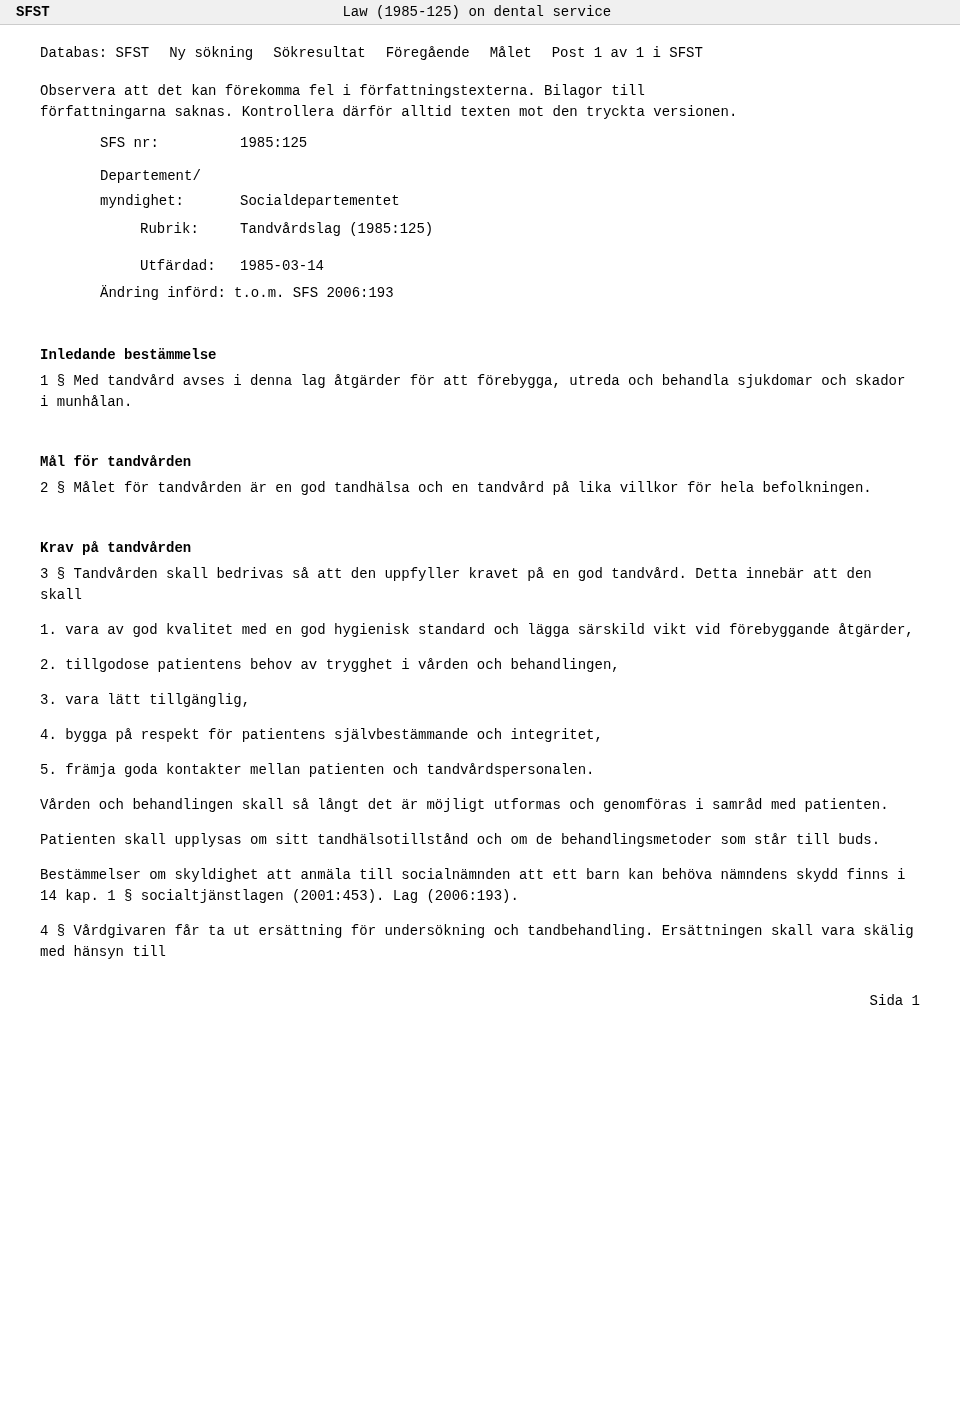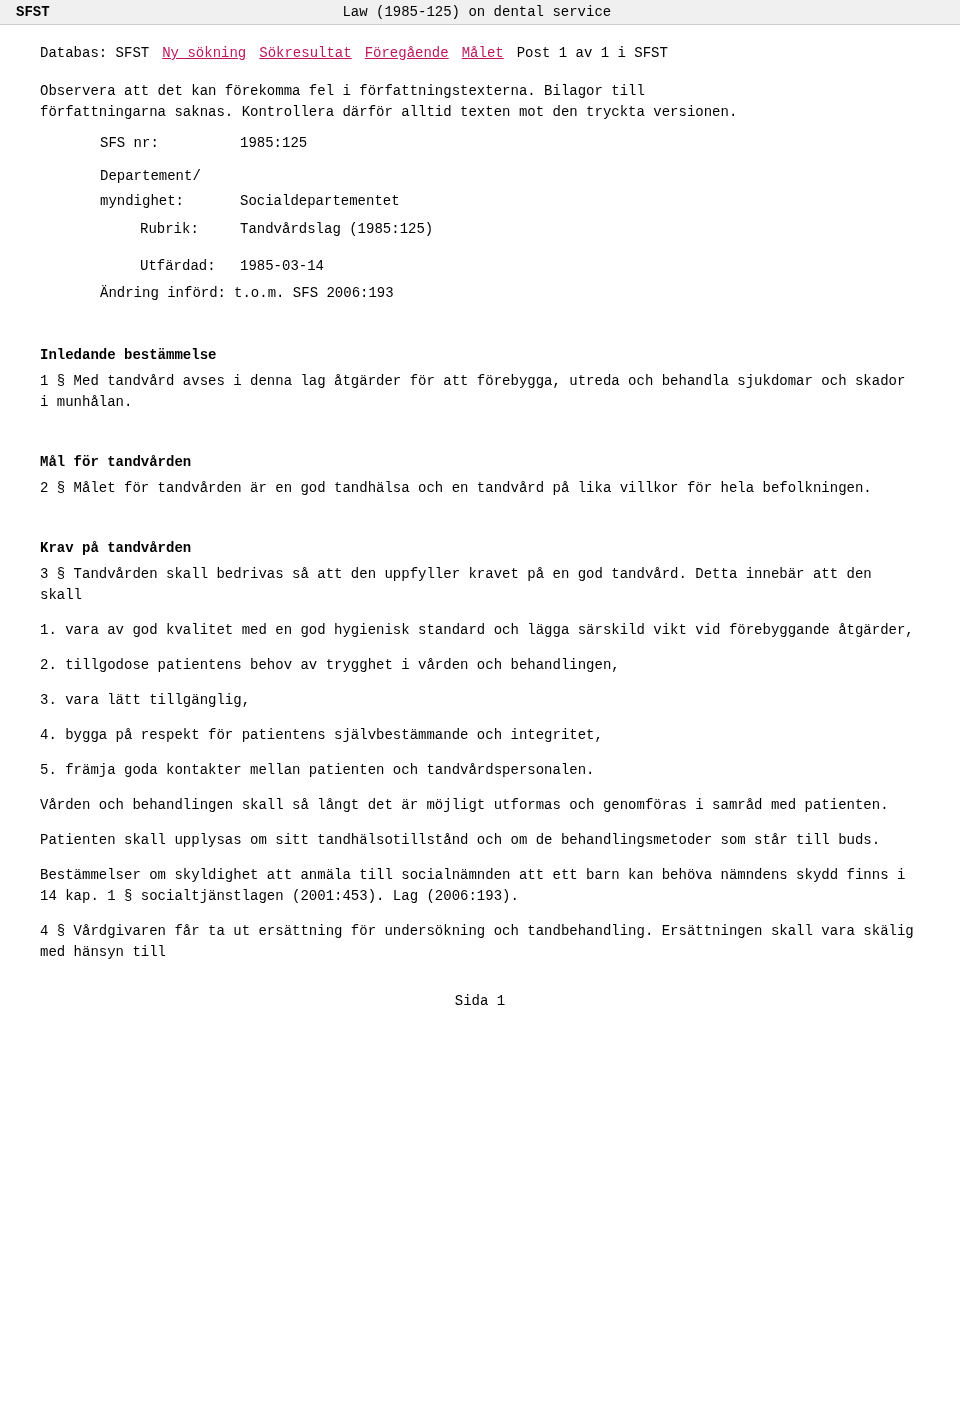--- a/index.html
+++ b/index.html
@@ -32,28 +32,27 @@
     .header-center {
       font-size: 14px;
       text-align: center;
       flex: 1;
     }
     .content-area {
       padding: 20px 40px 40px 40px;
     }
     .nav-bar {
       display: flex;
-      gap: 13px;
+      gap: 20px;
       margin-bottom: 20px;
       flex-wrap: wrap;
       font-size: 14px;
     }
     .nav-bar a, .nav-link {
-      color: #be185d;
-      text-decoration: underline;
+      color: #000000;
       cursor: pointer;
     }
     .notice-box {
       margin-bottom: 8px;
       font-size: 14px;
       line-height: 1.5;
     }
     .meta-section {
       margin-left: 60px;
       margin-bottom: 30px;
@@ -68,21 +67,21 @@
       margin-top: 41px;
       margin-bottom: 8px;
       font-size: 14px;
     }
     .law-paragraph {
       margin-bottom: 14px;
       font-size: 14px;
       line-height: 1.5;
     }
     .footer-bar {
-      text-align: center;
+      text-align: right;
       margin-top: 30px;
       font-size: 14px;
     }
   </style>
 </head>
 <body>
 
 <div class="header-bar">
   <span class="header-left">SFST</span>
   <span class="header-center">Law (1985-125) on dental service</span>

